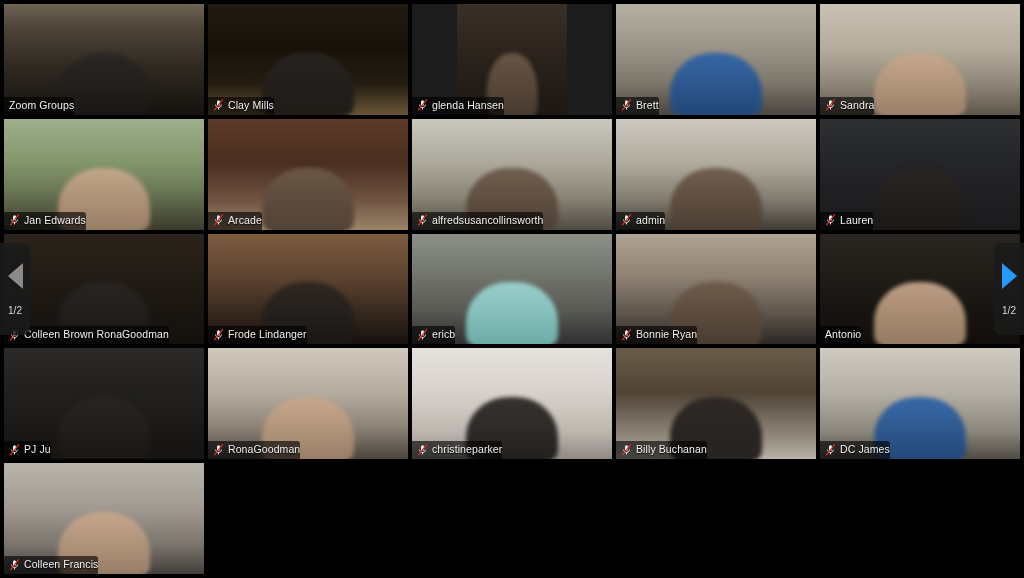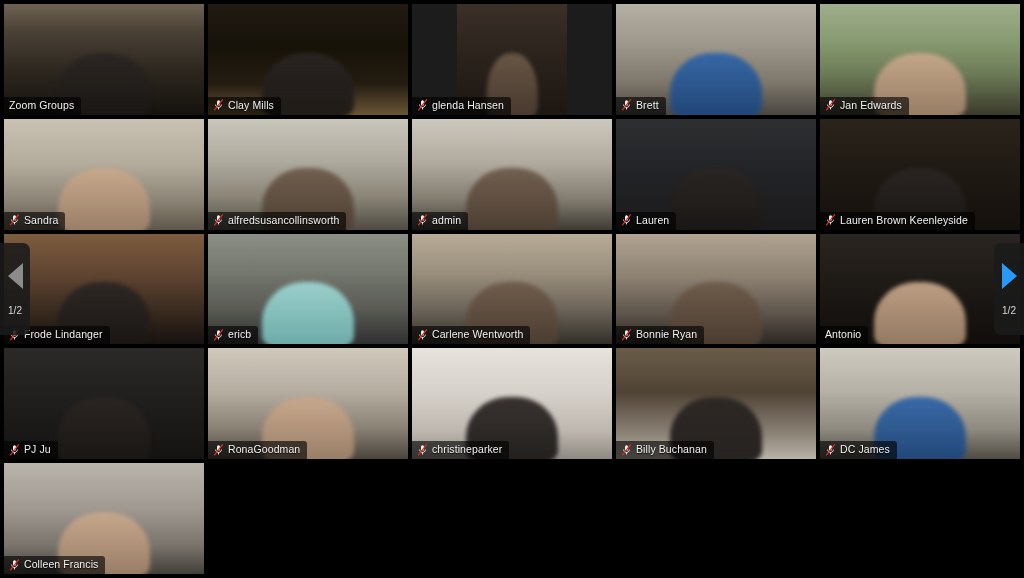--- a/index.html
+++ b/index.html
@@ -50,21 +50,21 @@
     position:absolute; inset:0;
     background:#1c1c1c;
   }
 
   
   .plate{
     position:absolute;
     left:0; bottom:0;
     display:flex; align-items:center;
     gap:4px;
-    padding:2px 7px 3px 5px;
+    padding:2px 0 3px 5px;
     background:rgba(0,0,0,.62);
     border-radius:0 3px 0 0;
     max-width:98%;
     z-index:4;
   }
   .plate .nm{
     color:#f2f2f2;
     font-size:10.5px;
     line-height:13px;
     white-space:nowrap;
@@ -156,45 +156,59 @@
           <svg class="micoff" viewBox="0 0 22 24">
             <rect x="8" y="2.5" width="6" height="11" rx="3" fill="#f4f4f4"></rect>
             <path d="M5.2 11.2c0 3.2 2.6 5.8 5.8 5.8s5.8-2.6 5.8-5.8" fill="none" stroke="#f4f4f4" stroke-width="1.9"></path>
             <rect x="10.1" y="16.6" width="1.8" height="4.3" fill="#f4f4f4"></rect>
             <line x1="3.2" y1="21.6" x2="18.8" y2="1.6" stroke="#d93025" stroke-width="2.6" stroke-linecap="round"></line>
           </svg>
           <span class="nm">Brett</span>
         </div>
       </div>
       <div class="tile" style="--active: #b9dc3c;">
+        <div class="vid" style="background-image:linear-gradient(180deg,#c9c2b4 0%,#b4ac9c 40%,#8e8678 72%,#5d564a 100%)">
+          <div class="figure" style="position:absolute;left:50%;bottom:-6%;transform:translateX(-50%);width:46%;height:62%;border-radius:46% 46% 30% 30%/58% 58% 22% 22%;background:linear-gradient(180deg,#caa98c 0%,#9c8068 100%);filter:blur(2px);opacity:.92;"></div>
+        </div>
+        <div class="plate">
+          <svg class="micoff" viewBox="0 0 22 24">
+            <rect x="8" y="2.5" width="6" height="11" rx="3" fill="#f4f4f4"></rect>
+            <path d="M5.2 11.2c0 3.2 2.6 5.8 5.8 5.8s5.8-2.6 5.8-5.8" fill="none" stroke="#f4f4f4" stroke-width="1.9"></path>
+            <rect x="10.1" y="16.6" width="1.8" height="4.3" fill="#f4f4f4"></rect>
+            <line x1="3.2" y1="21.6" x2="18.8" y2="1.6" stroke="#d93025" stroke-width="2.6" stroke-linecap="round"></line>
+          </svg>
+          <span class="nm">Sandra</span>
+        </div>
+      </div>
+      <div class="tile" style="--active: #b9dc3c;">
         <div class="vid" style="background-image:linear-gradient(180deg,#9fae8c 0%,#86996f 35%,#6d7c58 62%,#3b3a2c 100%)">
           <div class="figure" style="position:absolute;left:50%;bottom:-6%;transform:translateX(-50%);width:46%;height:62%;border-radius:46% 46% 30% 30%/58% 58% 22% 22%;background:linear-gradient(180deg,#caa98c 0%,#9c8068 100%);filter:blur(2px);opacity:.92;"></div>
         </div>
         <div class="plate">
           <svg class="micoff" viewBox="0 0 22 24">
             <rect x="8" y="2.5" width="6" height="11" rx="3" fill="#f4f4f4"></rect>
             <path d="M5.2 11.2c0 3.2 2.6 5.8 5.8 5.8s5.8-2.6 5.8-5.8" fill="none" stroke="#f4f4f4" stroke-width="1.9"></path>
             <rect x="10.1" y="16.6" width="1.8" height="4.3" fill="#f4f4f4"></rect>
             <line x1="3.2" y1="21.6" x2="18.8" y2="1.6" stroke="#d93025" stroke-width="2.6" stroke-linecap="round"></line>
           </svg>
           <span class="nm">Jan Edwards</span>
         </div>
       </div>
       <div class="tile" style="--active: #b9dc3c;">
-        <div class="vid" style="background-image:linear-gradient(180deg,#c9c2b4 0%,#b4ac9c 40%,#8e8678 72%,#5d564a 100%)">
-          <div class="figure" style="position:absolute;left:50%;bottom:-6%;transform:translateX(-50%);width:46%;height:62%;border-radius:46% 46% 30% 30%/58% 58% 22% 22%;background:linear-gradient(180deg,#caa98c 0%,#9c8068 100%);filter:blur(2px);opacity:.92;"></div>
-        </div>
-        <div class="plate">
-          <svg class="micoff" viewBox="0 0 22 24">
-            <rect x="8" y="2.5" width="6" height="11" rx="3" fill="#f4f4f4"></rect>
-            <path d="M5.2 11.2c0 3.2 2.6 5.8 5.8 5.8s5.8-2.6 5.8-5.8" fill="none" stroke="#f4f4f4" stroke-width="1.9"></path>
-            <rect x="10.1" y="16.6" width="1.8" height="4.3" fill="#f4f4f4"></rect>
-            <line x1="3.2" y1="21.6" x2="18.8" y2="1.6" stroke="#d93025" stroke-width="2.6" stroke-linecap="round"></line>
-          </svg>
-          <span class="nm">Sandra</span>
+        <div class="vid" style="background-image:linear-gradient(180deg,#5e3a28 0%,#4a2e20 40%,#6f5340 72%,#9b8468 100%)">
+          <div class="figure" style="position:absolute;left:50%;bottom:-6%;transform:translateX(-50%);width:46%;height:62%;border-radius:46% 46% 30% 30%/58% 58% 22% 22%;background:linear-gradient(180deg,#6d5a49 0%,#4a3b30 100%);filter:blur(2px);opacity:.92;"></div>
+        </div>
+        <div class="plate">
+          <svg class="micoff" viewBox="0 0 22 24">
+            <rect x="8" y="2.5" width="6" height="11" rx="3" fill="#f4f4f4"></rect>
+            <path d="M5.2 11.2c0 3.2 2.6 5.8 5.8 5.8s5.8-2.6 5.8-5.8" fill="none" stroke="#f4f4f4" stroke-width="1.9"></path>
+            <rect x="10.1" y="16.6" width="1.8" height="4.3" fill="#f4f4f4"></rect>
+            <line x1="3.2" y1="21.6" x2="18.8" y2="1.6" stroke="#d93025" stroke-width="2.6" stroke-linecap="round"></line>
+          </svg>
+          <span class="nm">Arcade</span>
         </div>
       </div>
       <div class="tile" style="--active: #b9dc3c;">
         <div class="vid" style="background-image:linear-gradient(180deg,#c9c6bb 0%,#aeaa9e 38%,#8a8577 70%,#4f4b42 100%)">
           <div class="figure" style="position:absolute;left:50%;bottom:-6%;transform:translateX(-50%);width:46%;height:62%;border-radius:46% 46% 30% 30%/58% 58% 22% 22%;background:linear-gradient(180deg,#6d5a49 0%,#4a3b30 100%);filter:blur(2px);opacity:.92;"></div>
         </div>
         <div class="plate">
           <svg class="micoff" viewBox="0 0 22 24">
             <rect x="8" y="2.5" width="6" height="11" rx="3" fill="#f4f4f4"></rect>
             <path d="M5.2 11.2c0 3.2 2.6 5.8 5.8 5.8s5.8-2.6 5.8-5.8" fill="none" stroke="#f4f4f4" stroke-width="1.9"></path>
@@ -236,21 +250,21 @@
         <div class="vid" style="background-image:linear-gradient(180deg,#2a241c 0%,#201a14 45%,#14100c 100%)">
           <div class="figure" style="position:absolute;left:50%;bottom:-6%;transform:translateX(-50%);width:46%;height:62%;border-radius:46% 46% 30% 30%/58% 58% 22% 22%;background:linear-gradient(180deg,#2b2623 0%,#191614 100%);filter:blur(2px);opacity:.92;"></div>
         </div>
         <div class="plate">
           <svg class="micoff" viewBox="0 0 22 24">
             <rect x="8" y="2.5" width="6" height="11" rx="3" fill="#f4f4f4"></rect>
             <path d="M5.2 11.2c0 3.2 2.6 5.8 5.8 5.8s5.8-2.6 5.8-5.8" fill="none" stroke="#f4f4f4" stroke-width="1.9"></path>
             <rect x="10.1" y="16.6" width="1.8" height="4.3" fill="#f4f4f4"></rect>
             <line x1="3.2" y1="21.6" x2="18.8" y2="1.6" stroke="#d93025" stroke-width="2.6" stroke-linecap="round"></line>
           </svg>
-          <span class="nm">Lauren Brown Keenleyside</span>
+          <span class="nm">Colleen Brown RonaGoodman</span>
         </div>
       </div>
       <div class="tile" style="--active: #b9dc3c;">
         <div class="vid" style="background-image:linear-gradient(180deg,#7d5c3e 0%,#5c4230 40%,#33261c 75%,#171110 100%)">
           <div class="figure" style="position:absolute;left:50%;bottom:-6%;transform:translateX(-50%);width:46%;height:62%;border-radius:46% 46% 30% 30%/58% 58% 22% 22%;background:linear-gradient(180deg,#2b2623 0%,#191614 100%);filter:blur(2px);opacity:.92;"></div>
         </div>
         <div class="plate">
           <svg class="micoff" viewBox="0 0 22 24">
             <rect x="8" y="2.5" width="6" height="11" rx="3" fill="#f4f4f4"></rect>
             <path d="M5.2 11.2c0 3.2 2.6 5.8 5.8 5.8s5.8-2.6 5.8-5.8" fill="none" stroke="#f4f4f4" stroke-width="1.9"></path>
@@ -265,34 +279,20 @@
           <div class="figure" style="position:absolute;left:50%;bottom:-6%;transform:translateX(-50%);width:46%;height:62%;border-radius:46% 46% 30% 30%/58% 58% 22% 22%;background:linear-gradient(180deg,#9fd8d4 0%,#6fb3b0 100%);filter:blur(2px);opacity:.92;"></div>
         </div>
         <div class="plate">
           <svg class="micoff" viewBox="0 0 22 24">
             <rect x="8" y="2.5" width="6" height="11" rx="3" fill="#f4f4f4"></rect>
             <path d="M5.2 11.2c0 3.2 2.6 5.8 5.8 5.8s5.8-2.6 5.8-5.8" fill="none" stroke="#f4f4f4" stroke-width="1.9"></path>
             <rect x="10.1" y="16.6" width="1.8" height="4.3" fill="#f4f4f4"></rect>
             <line x1="3.2" y1="21.6" x2="18.8" y2="1.6" stroke="#d93025" stroke-width="2.6" stroke-linecap="round"></line>
           </svg>
           <span class="nm">ericb</span>
-        </div>
-      </div>
-      <div class="tile" style="--active: #b9dc3c;">
-        <div class="vid" style="background-image:linear-gradient(180deg,#b8ac97 0%,#9a8f7d 35%,#6d655a 68%,#312e29 100%)">
-          <div class="figure" style="position:absolute;left:50%;bottom:-6%;transform:translateX(-50%);width:46%;height:62%;border-radius:46% 46% 30% 30%/58% 58% 22% 22%;background:linear-gradient(180deg,#6d5a49 0%,#4a3b30 100%);filter:blur(2px);opacity:.92;"></div>
-        </div>
-        <div class="plate">
-          <svg class="micoff" viewBox="0 0 22 24">
-            <rect x="8" y="2.5" width="6" height="11" rx="3" fill="#f4f4f4"></rect>
-            <path d="M5.2 11.2c0 3.2 2.6 5.8 5.8 5.8s5.8-2.6 5.8-5.8" fill="none" stroke="#f4f4f4" stroke-width="1.9"></path>
-            <rect x="10.1" y="16.6" width="1.8" height="4.3" fill="#f4f4f4"></rect>
-            <line x1="3.2" y1="21.6" x2="18.8" y2="1.6" stroke="#d93025" stroke-width="2.6" stroke-linecap="round"></line>
-          </svg>
-          <span class="nm">Carlene Wentworth</span>
         </div>
       </div>
       <div class="tile" style="--active: #b9dc3c;">
         <div class="vid" style="background-image:linear-gradient(180deg,#b0a392 0%,#8e8273 38%,#5e554b 72%,#2b2724 100%)">
           <div class="figure" style="position:absolute;left:50%;bottom:-6%;transform:translateX(-50%);width:46%;height:62%;border-radius:46% 46% 30% 30%/58% 58% 22% 22%;background:linear-gradient(180deg,#6d5a49 0%,#4a3b30 100%);filter:blur(2px);opacity:.92;"></div>
         </div>
         <div class="plate">
           <svg class="micoff" viewBox="0 0 22 24">
             <rect x="8" y="2.5" width="6" height="11" rx="3" fill="#f4f4f4"></rect>
             <path d="M5.2 11.2c0 3.2 2.6 5.8 5.8 5.8s5.8-2.6 5.8-5.8" fill="none" stroke="#f4f4f4" stroke-width="1.9"></path>

